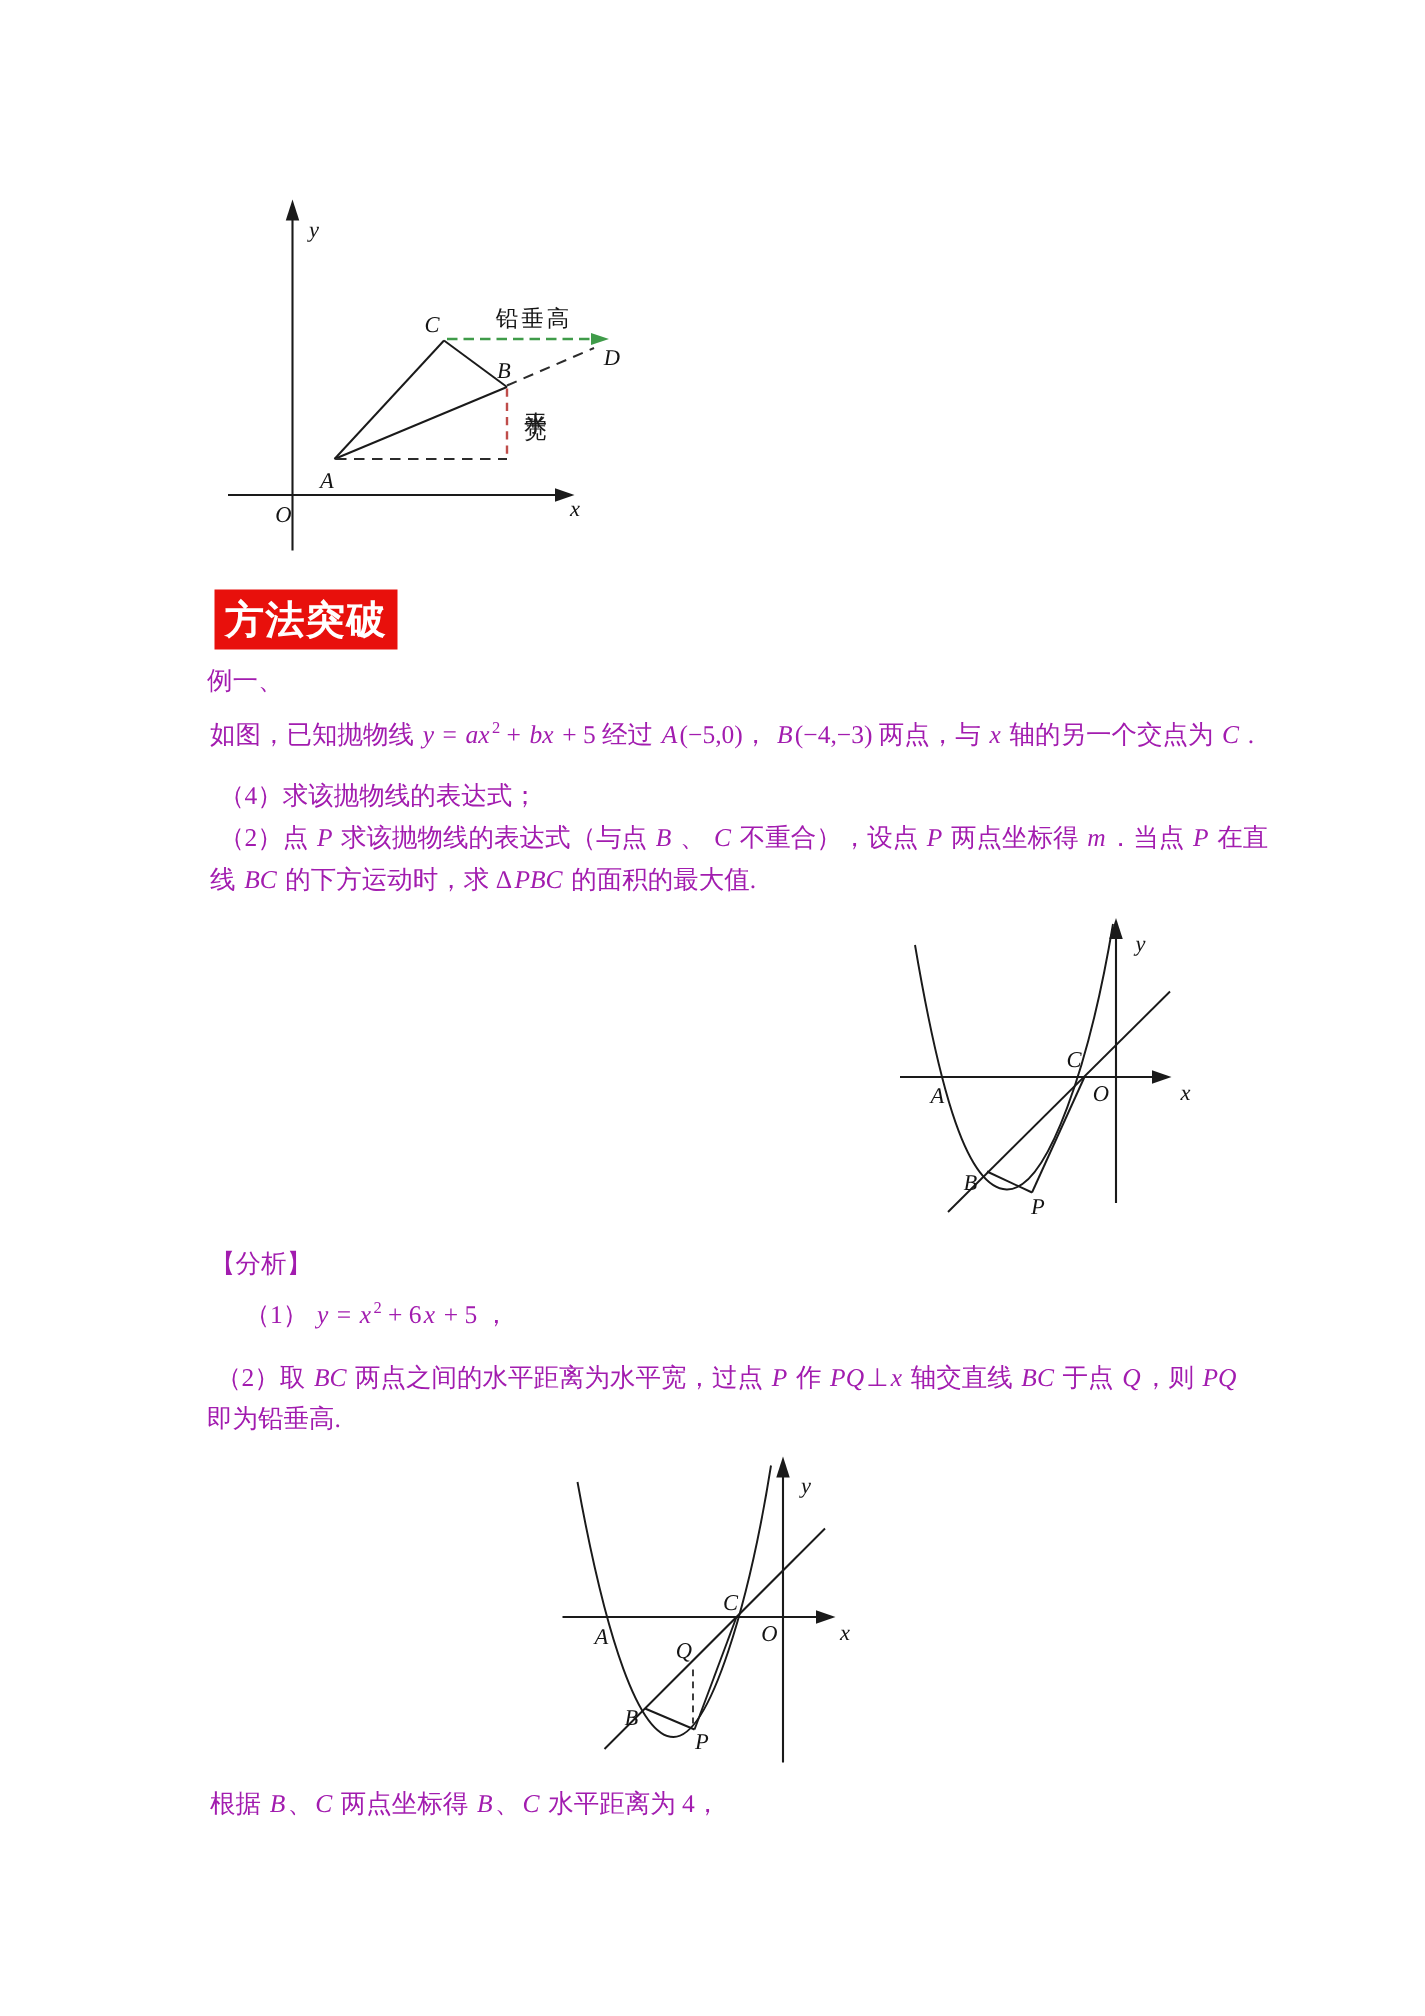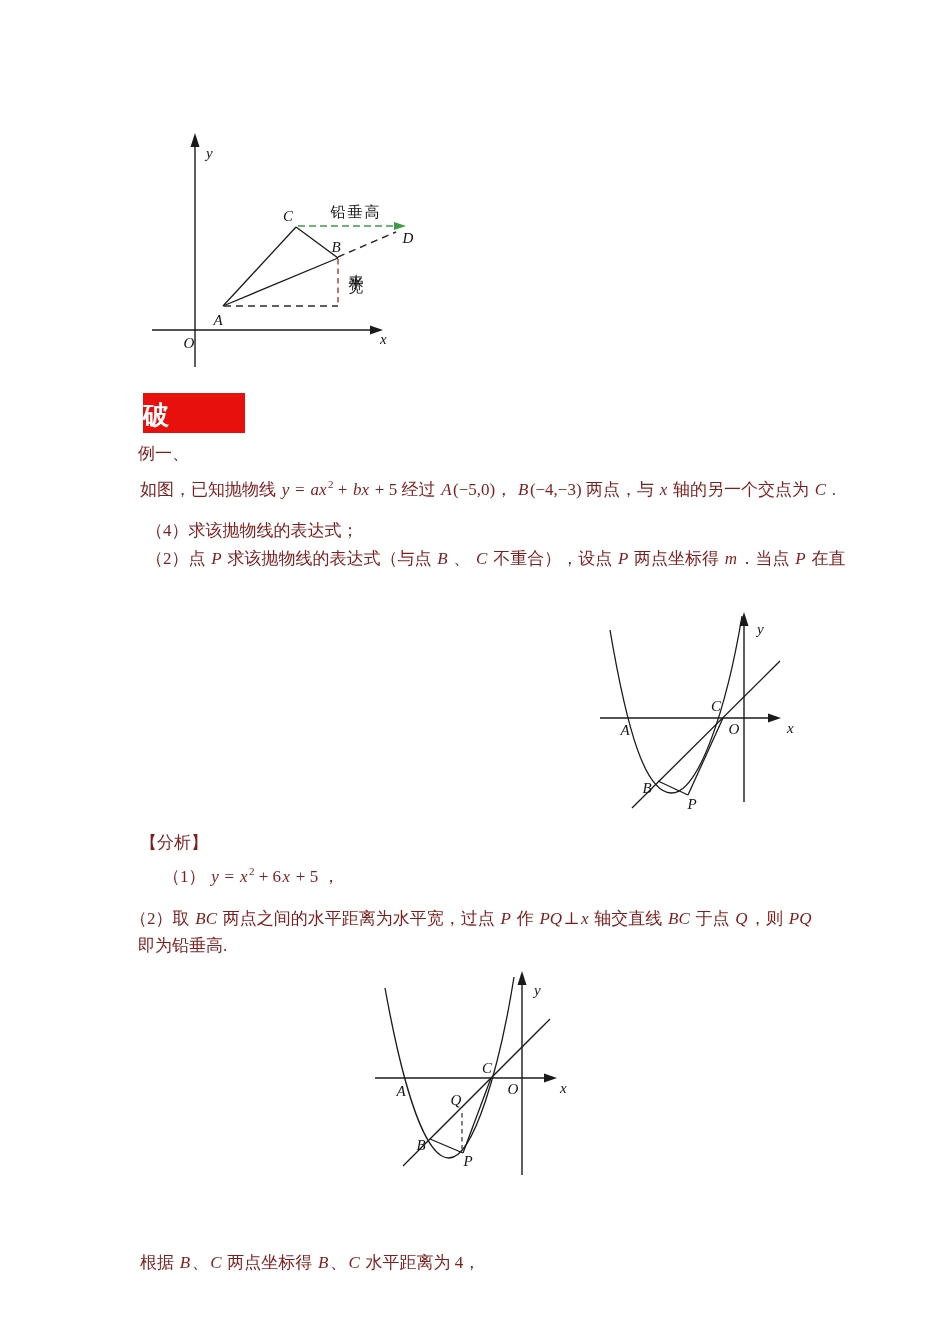--- a/index.html
+++ b/index.html
@@ -3,28 +3,28 @@
 <meta charset="utf-8">
 <style>
   html,body { margin:0; padding:0; background:#ffffff; }
   .page {
     position:relative; width:950px; height:1344px; background:#ffffff;
     font-family:"Liberation Serif","DejaVu Serif",serif; color:#1b1b1b; overflow:hidden;
   }
   .fig { position:absolute; }
   .tline {
     position:absolute; font-size:17px; line-height:22px; white-space:nowrap;
-    color:#7f1d1d;
+    color:#a21caf;
     text-align:center;
   }
   .tline .mi { font-style:italic; padding:0 1.5px; }
   .tline .sup { font-size:11px; vertical-align:super; line-height:0; }
   .banner {
-    position:absolute; left:143px; top:393px; width:102px; height:40px;
-    display:flex; align-items:flex-end; justify-content:center;
+    position:absolute; left:143px; top:393px; width:122px; height:40px;
+    display:flex; align-items:center; justify-content:center;
     font-family:"Liberation Sans","DejaVu Sans",sans-serif; font-weight:bold;
     font-size:26px; letter-spacing:1px;
   }
   .vlabel {
     position:absolute; left:346px; top:262px;
     writing-mode:vertical-rl; text-orientation:upright;
     font-size:15px; letter-spacing:2px; color:#1b1b1b;
   }
   svg text { font-family:"Liberation Serif","DejaVu Serif",serif; font-size:15px; fill:#141414; }
   .lbl { font-style:italic; }
@@ -73,20 +73,21 @@
   <div class="vlabel">水平宽</div>
 
   <div class="banner" style="background: rgb(232, 16, 12); color: rgb(255, 255, 255);">
     <span>方法突破</span>
   </div>
 
   <div class="tline" style="left:138px; top:443px;">例一、</div>
   <div class="tline" style="left:140px; top:479px;"><span>如图，已知抛物线 </span><span class="mi">y</span><span> = </span><span class="mi">ax</span><span class="sup">2</span><span> + </span><span class="mi">bx</span><span> + 5 经过 </span><span class="mi">A</span><span>(−5,0)</span><span>， </span><span class="mi">B</span><span>(−4,−3)</span><span> 两点，与 </span><span class="mi">x</span><span> 轴的另一个交点为 </span><span class="mi">C</span><span> .</span></div>
   <div class="tline" style="left:146px; top:520px;">（4）求该抛物线的表达式；</div>
   <div class="tline" style="left:146px; top:548px;"><span>（2）点 </span><span class="mi">P</span><span> 求该抛物线的表达式（与点 </span><span class="mi">B</span><span> 、 </span><span class="mi">C</span><span> 不重合），设点 </span><span class="mi">P</span><span> 两点坐标得 </span><span class="mi">m</span><span>．当点 </span><span class="mi">P</span><span> 在直</span></div>
+  <div class="tline" style="left:140px; top:576px;"><span>线 </span><span class="mi">BC</span><span> 的下方运动时，求 </span><span>Δ</span><span class="mi">PBC</span><span> 的面积的最大值.</span></div>
 
   <svg class="fig" style="left:575px; top:606px;" width="230" height="215">
     <line class="ax" x1="169" y1="18" x2="169" y2="196"></line>
     <polygon class="axf" points="169,6 164.5,20 173.5,20"></polygon>
     <line class="ax" x1="25" y1="112" x2="196" y2="112"></line>
     <polygon class="axf" points="206,112 193,107.5 193,116.5"></polygon>
     <path class="crv" d="M 35,24 C 52,124 70,186 96,187 C 124,188 152,100 167,10"></path>
     <line class="ln" x1="57" y1="202" x2="205" y2="55"></line>
     <line class="ln" x1="83" y1="175" x2="113" y2="189"></line>
     <line class="ln" x1="113" y1="189" x2="148" y2="112"></line>
@@ -94,21 +95,21 @@
     <text class="lbl" x="212" y="127">x</text>
     <text class="lbl mid" x="159" y="128">O</text>
     <text class="lbl mid" x="50" y="129">A</text>
     <text class="lbl mid" x="141" y="105">C</text>
     <text class="lbl mid" x="72" y="187">B</text>
     <text class="lbl mid" x="117" y="203">P</text>
   </svg>
 
   <div class="tline" style="left:140px; top:832px;">【分析】</div>
   <div class="tline" style="left:146px; top:866px;margin-left:17px;"><span>（1） </span><span class="mi">y</span><span> = </span><span class="mi">x</span><span class="sup">2</span><span> + 6</span><span class="mi">x</span><span> + 5 ，</span></div>
-  <div class="tline" style="left:130px; top:908px;"><span>（2）取 </span><span class="mi">BC</span><span> 两点之间的水平距离为水平宽，过点 </span><span class="mi">P</span><span> 作 </span><span class="mi">PQ</span><span>⊥</span><span class="mi">x</span><span> 轴交直线 </span><span class="mi">BC</span><span> 于点 </span><span class="mi">Q</span><span>，则 </span><span class="mi">PQ</span></div>
+  <div class="tline" style="left:144px; top:908px;font-family:Liberation Serif, serif;"><span>（2）取 </span><span class="mi">BC</span><span> 两点之间的水平距离为水平宽，过点 </span><span class="mi">P</span><span> 作 </span><span class="mi">PQ</span><span>⊥</span><span class="mi">x</span><span> 轴交直线 </span><span class="mi">BC</span><span> 于点 </span><span class="mi">Q</span><span>，则 </span><span class="mi">PQ</span></div>
   <div class="tline" style="left:138px; top:935px;">即为铅垂高.</div>
 
   <svg class="fig" style="left:348px; top:963px;" width="245" height="230">
     <line class="ax" x1="174" y1="20" x2="174" y2="212"></line>
     <polygon class="axf" points="174,8 169.5,22 178.5,22"></polygon>
     <line class="ax" x1="27" y1="115" x2="199" y2="115"></line>
     <polygon class="axf" points="209,115 196,110.5 196,119.5"></polygon>
     <path class="crv" d="M 37,25 C 56,130 78,195 101,195 C 126,195 152,102 166,14"></path>
     <line class="ln" x1="55" y1="203" x2="202" y2="56"></line>
     <line class="ln" x1="82" y1="176" x2="115" y2="190"></line>
@@ -117,15 +118,15 @@
     <text class="lbl" x="186" y="32">y</text>
     <text class="lbl" x="212" y="130">x</text>
     <text class="lbl mid" x="165" y="131">O</text>
     <text class="lbl mid" x="53" y="133">A</text>
     <text class="lbl mid" x="139" y="110">C</text>
     <text class="lbl mid" x="108" y="142">Q</text>
     <text class="lbl mid" x="73" y="187">B</text>
     <text class="lbl mid" x="120" y="203">P</text>
   </svg>
 
-  <div class="tline" style="left:140px; top:1252px;"><span>根据 </span><span class="mi">B</span><span>、</span><span class="mi">C</span><span> 两点坐标得 </span><span class="mi">B</span><span>、</span><span class="mi">C</span><span> 水平距离为 4，</span></div>
+  <div class="tline" style="left:140px; top:1192px;"><span>根据 </span><span class="mi">B</span><span>、</span><span class="mi">C</span><span> 两点坐标得 </span><span class="mi">B</span><span>、</span><span class="mi">C</span><span> 水平距离为 4，</span></div>
 
 </div>
 
 </body></html>

